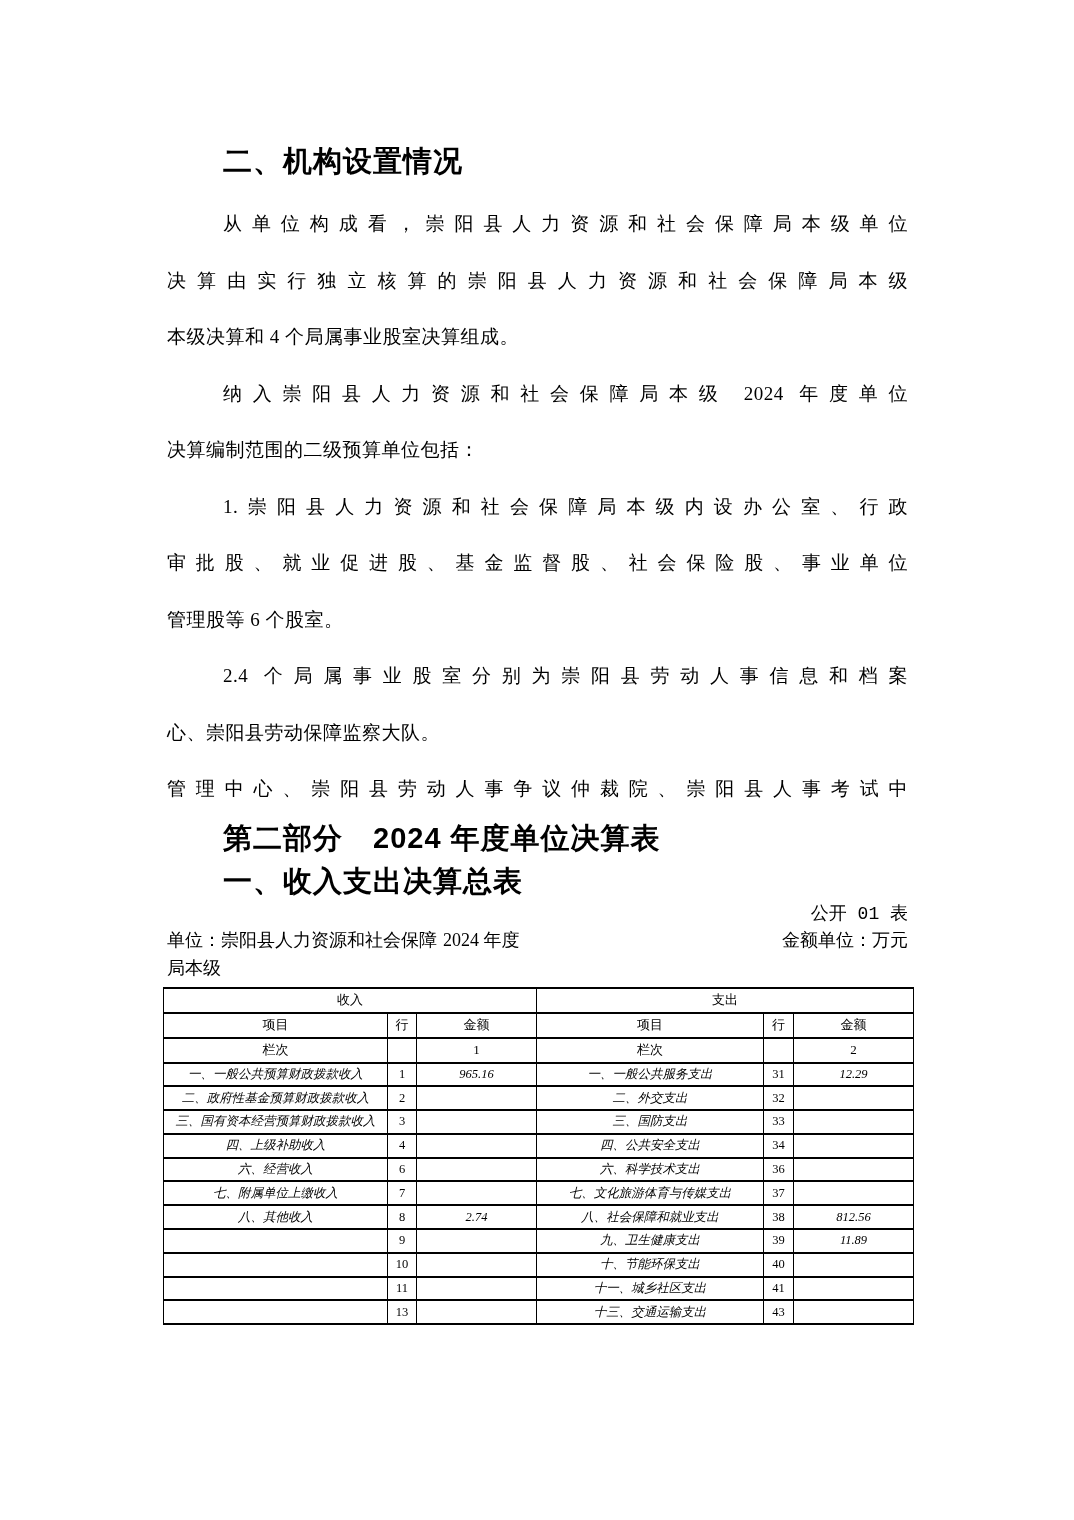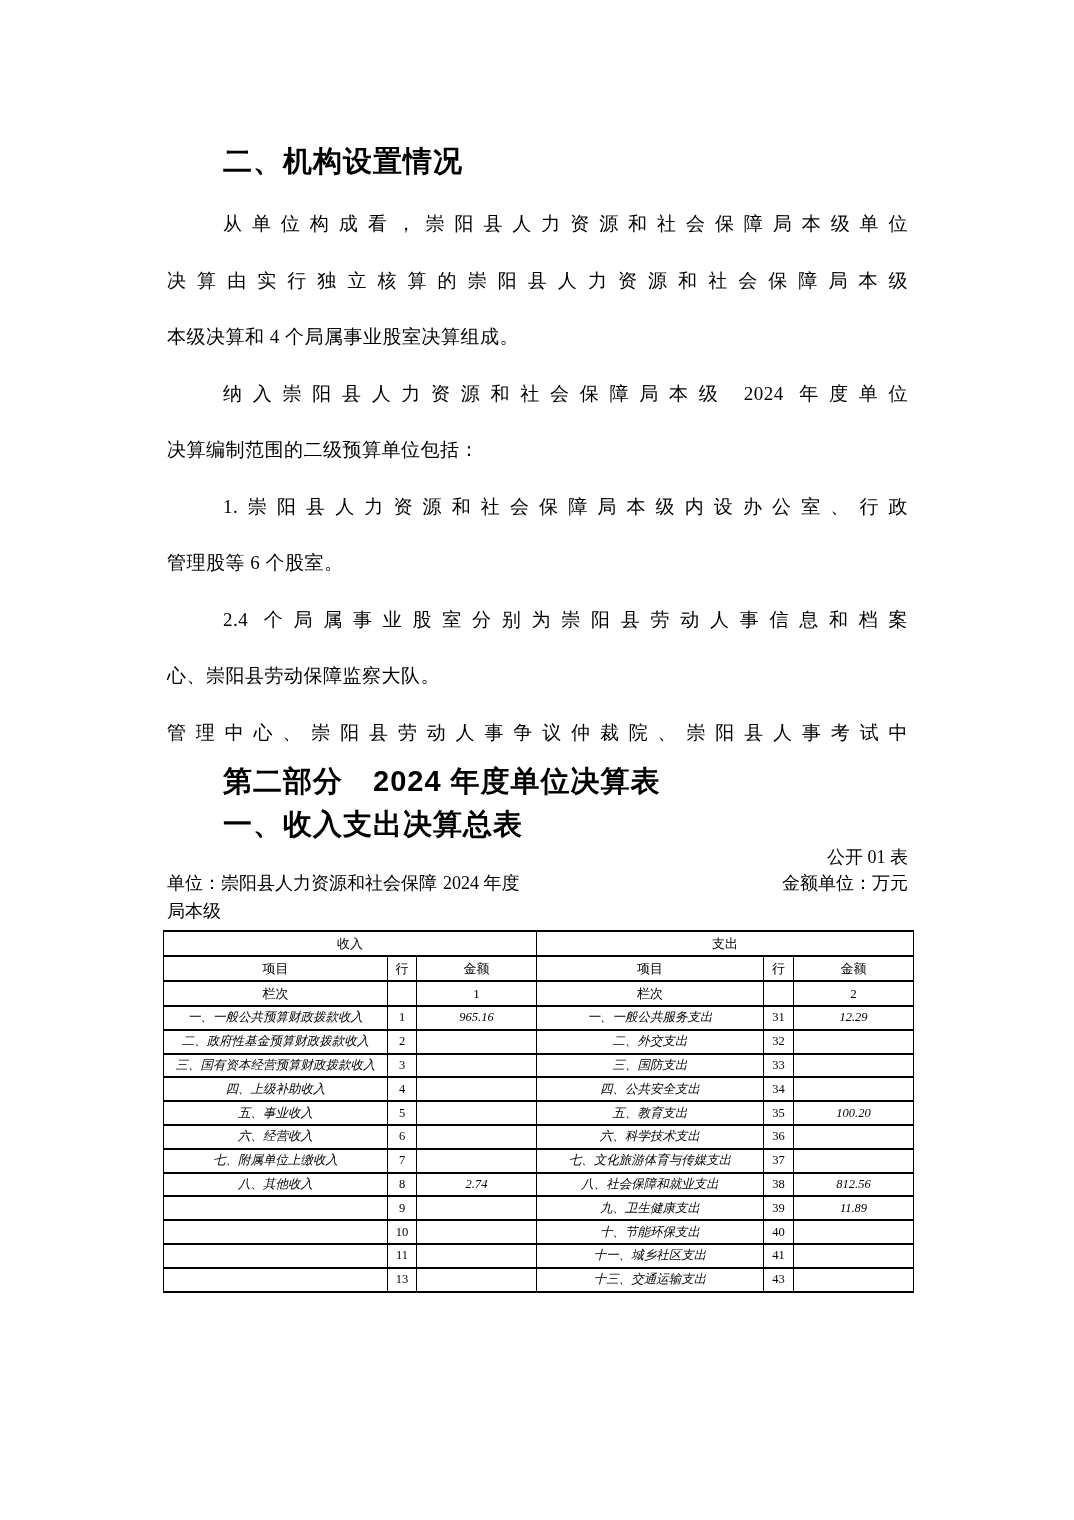--- a/index.html
+++ b/index.html
@@ -37,21 +37,21 @@
   }
   .bline.fill {
     white-space: normal;
     text-align: justify;
     text-align-last: justify;
   }
   .bline.indent { text-indent: 56px; }
   .meta {
     font-size: 18px;
   }
-  .sheet-line { line-height: 26px; text-align: right; }
+  .sheet-line { line-height: 26px; text-align: right; font-family: Liberation Mono, monospace; }
   .unit-line { position: relative; line-height: 27px; }
   .unit-line .year { position: absolute; left: 276px; top: 0; }
   .unit-line .amount-unit { position: absolute; right: 0; top: 0; }
   .unit-line2 { line-height: 28px; }
   .tbl-wrap { margin-left: -4px; margin-top: 5px; }
   table.summary {
     border-collapse: collapse;
     table-layout: fixed;
     width: 750px;
     font-size: 13px;
@@ -77,20 +77,21 @@
   <div class="content">
 
     <div class="h-bold h1">二、机构设置情况</div>
 
     <div class="bline indent fill">从单位构成看，崇阳县人力资源和社会保障局本级单位</div>
     <div class="bline fill">决算由实行独立核算的崇阳县人力资源和社会保障局本级</div>
     <div class="bline">本级决算和 4 个局属事业股室决算组成。</div>
     <div class="bline indent fill">纳入崇阳县人力资源和社会保障局本级 2024 年度单位</div>
     <div class="bline">决算编制范围的二级预算单位包括：</div>
     <div class="bline indent fill">1.崇阳县人力资源和社会保障局本级内设办公室、行政</div>
+    <div class="bline fill">审批股、就业促进股、基金监督股、社会保险股、事业单位</div>
     <div class="bline">管理股等 6 个股室。</div>
     <div class="bline indent fill">2.4 个局属事业股室分别为崇阳县劳动人事信息和档案</div>
     <div class="bline">心、崇阳县劳动保障监察大队。</div>
     <div class="bline fill">管理中心、崇阳县劳动人事争议仲裁院、崇阳县人事考试中</div>
 
     <div class="h-bold h2">第二部分　2024 年度单位决算表</div>
     <div class="h-bold h3">一、收入支出决算总表</div>
 
     <div class="meta sheet-line">公开 01 表</div>
     <div class="meta unit-line">
@@ -157,28 +158,20 @@
         </tr>
         <tr class="data">
           <td class="l">四、上级补助收入</td>
           <td>4</td>
           <td class="r"></td>
           <td class="l">四、公共安全支出</td>
           <td>34</td>
           <td class="r"></td>
         </tr>
         <tr class="data">
-          <td class="l">五、事业收入</td>
-          <td>5</td>
-          <td class="r"></td>
-          <td class="l">五、教育支出</td>
-          <td>35</td>
-          <td class="r">100.20</td>
-        </tr>
-        <tr class="data">
           <td class="l">六、经营收入</td>
           <td>6</td>
           <td class="r"></td>
           <td class="l">六、科学技术支出</td>
           <td>36</td>
           <td class="r"></td>
         </tr>
         <tr class="data">
           <td class="l">七、附属单位上缴收入</td>
           <td>7</td>

